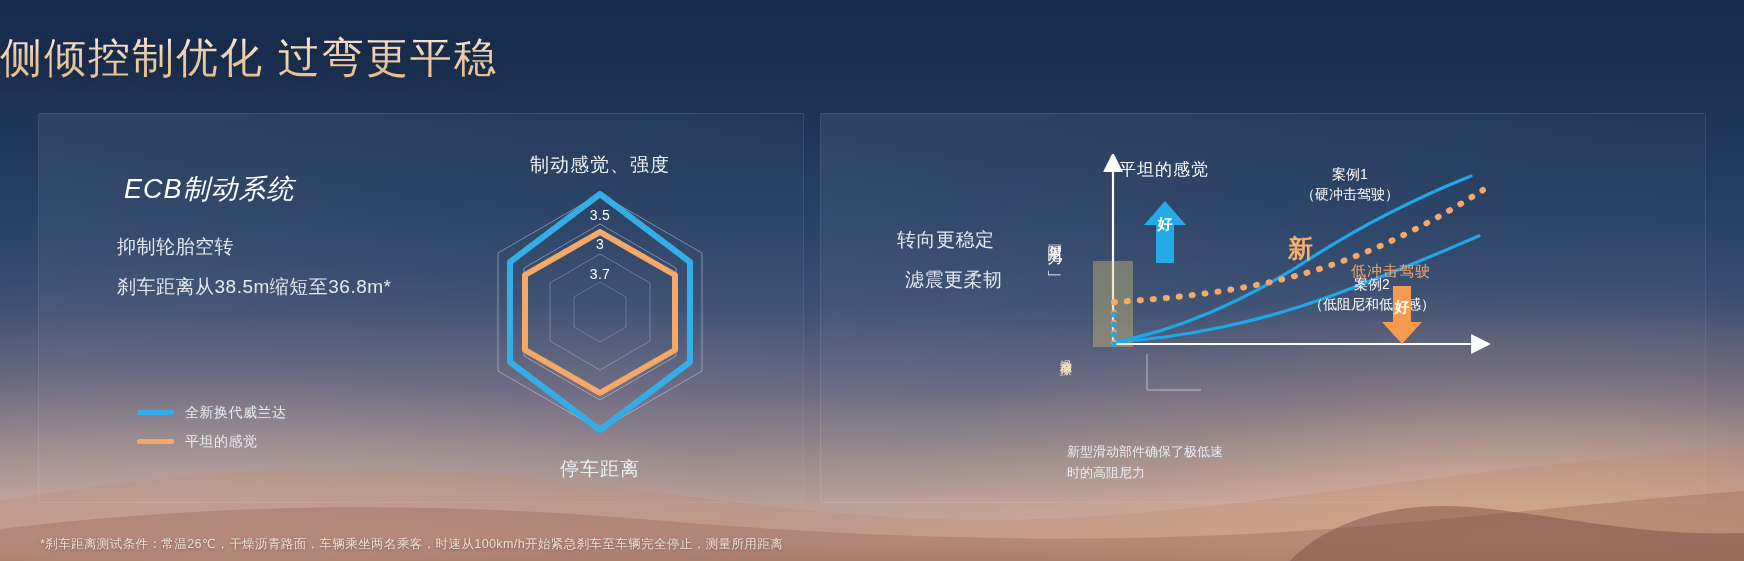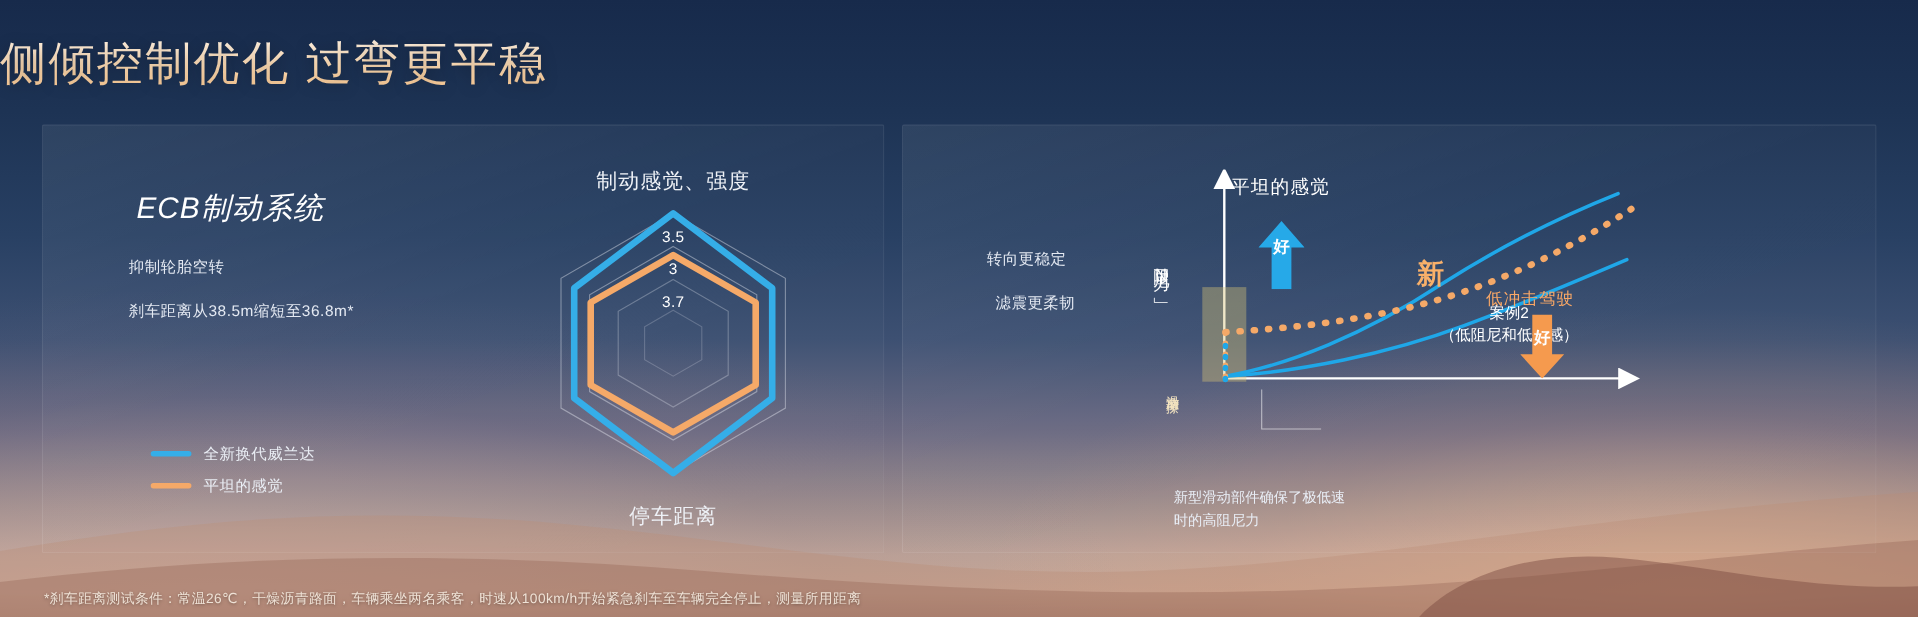--- a/index.html
+++ b/index.html
@@ -65,39 +65,39 @@
   .panel-heading {
     position: absolute;
     font-size: 27px;
     color: #ffffff;
     letter-spacing: 1px;
     font-weight: 500;
     font-style: italic;
   }
   .panel-body-line {
     position: absolute;
-    font-size: 14px;
+    font-size: 19px;
     color: #e4e9f2;
     letter-spacing: 0.5px;
     white-space: nowrap;
     text-align: center;
   }
 
   
   #l-heading { left: 85px; top: 57px; }
   #l-line1   { left: 78px; top: 120px; }
   #l-line2   { left: 78px; top: 160px; }
 
   
   #r-heading { left: 80px; top: 50px; }
   #r-line1   { left: 76px; top: 113px; }
   #r-line2   { left: 84px; top: 153px; }
 
   
-  #radar-wrap { position: absolute; left: 408px; top: 30px; width: 330px; height: 340px; }
+  #radar-wrap { position: absolute; left: 396px; top: 30px; width: 330px; height: 340px; }
   #radar-top-label {
     position: absolute; top: 8px; left: 0; width: 100%;
     text-align: center; font-size: 19px; color: #eef1f6; letter-spacing: 1px;
   }
   #radar-bottom-label {
     position: absolute; bottom: 2px; left: 0; width: 100%;
     text-align: center; font-size: 19px; color: #eef1f6; letter-spacing: 1px;
   }
   #radar-svg { position: absolute; left: 0; top: 46px; }
   .radar-tick {
@@ -252,20 +252,22 @@
 
     <div class="rc-text" id="rc-flat">平坦的感觉</div>
 
     <div class="rc-text" id="rc-good-up">
       <svg width="42" height="62" viewBox="0 0 42 62">
         <path d="M21,0 L42,24 L30,24 L30,62 L12,62 L12,24 L0,24 Z" fill="#26A9E8"></path>
       </svg>
       <span id="rc-good-up-text">好</span>
     </div>
 
+    <div class="rc-text" id="rc-case1" style="white-space: pre-line;">案例1
+（硬冲击驾驶）</div>
 
     <div class="rc-text" id="rc-new">新</div>
 
     <div class="rc-text" id="rc-case2" style="white-space: pre-line;">案例2
 （低阻尼和低平感）</div>
 
     <div class="rc-text" id="rc-low">低冲击驾驶</div>
 
     <div class="rc-text" id="rc-good-down">
       <svg width="40" height="58" viewBox="0 0 40 58">

